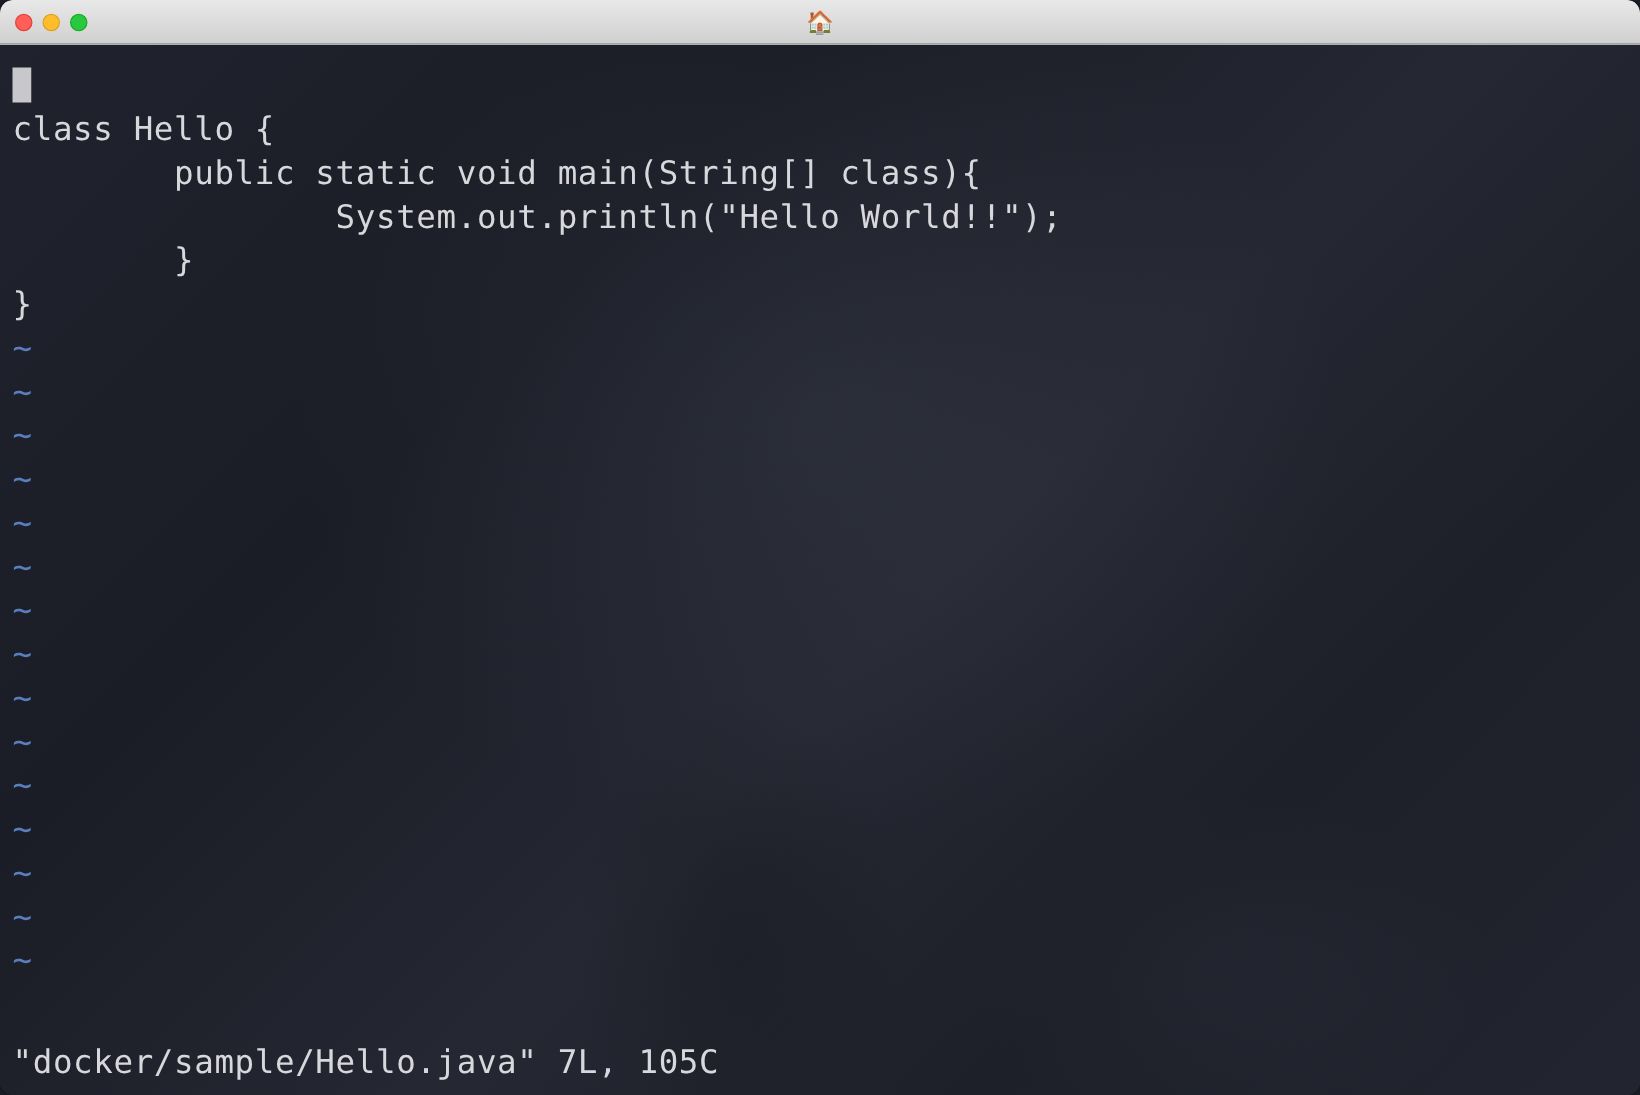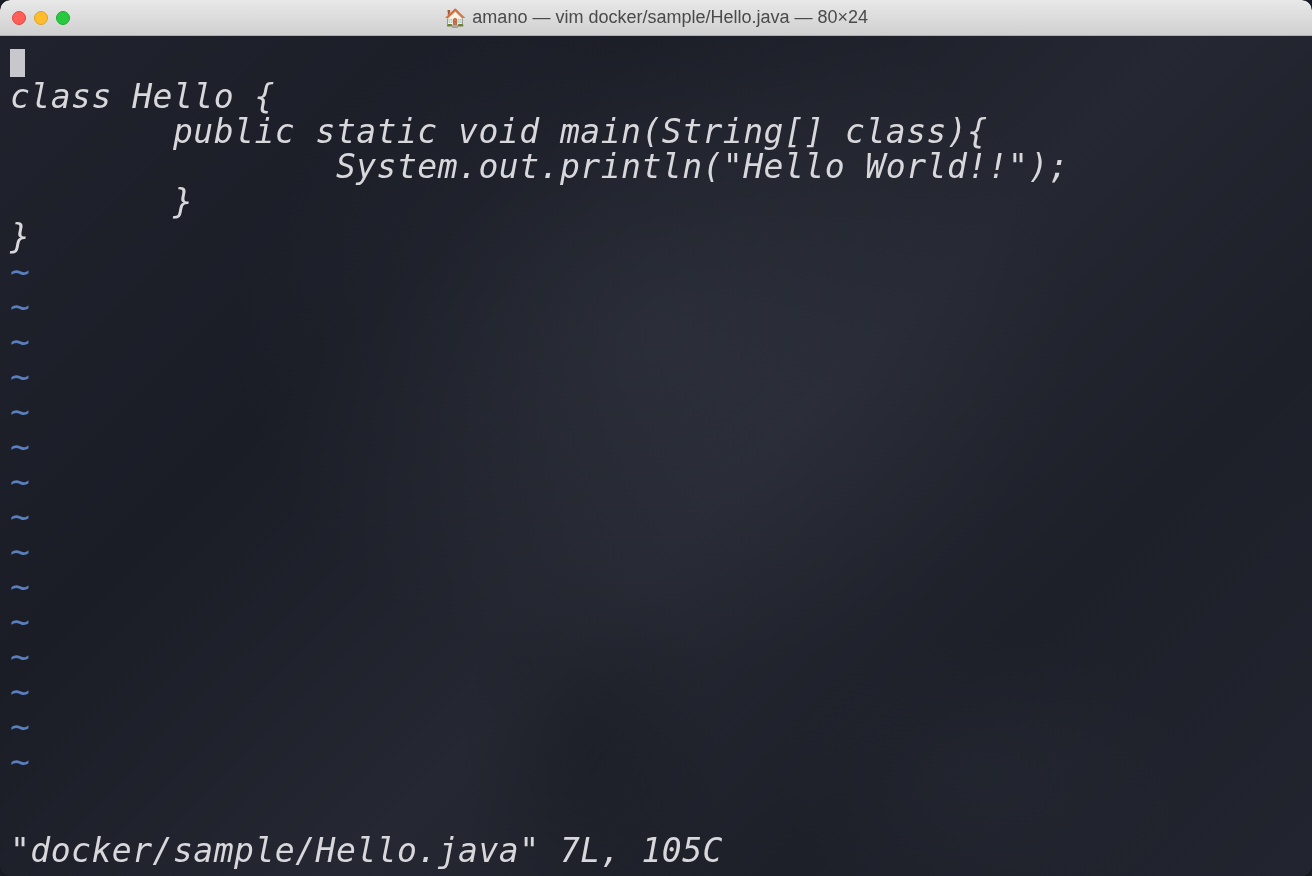--- a/index.html
+++ b/index.html
@@ -75,26 +75,25 @@
     }
     
     .home-icon {
       font-size: 18px;
     }
     
     .terminal-area {
       height: calc(876px - 36px);
       background: linear-gradient(135deg, #20232d 0%, #1a1d26 30%, #252832 55%, #1d2029 75%, #22252f 100%);
       position: relative;
-      padding: 6px 10px;
-      font-size: 33px;
+      padding: 16px 10px;
+      font-size: 26px;
       line-height: 35px;
       color: #d8d8dc;
       letter-spacing: 0.5px;
-      font-style: italic;
     }
     
     .terminal-area::before {
       content: "";
       position: absolute;
       inset: 0;
       background:
         radial-gradient(ellipse 600px 500px at 50% 35%, rgba(90,95,110,0.18), transparent 70%),
         radial-gradient(ellipse 200px 300px at 45% 85%, rgba(20,22,28,0.35), transparent 65%),
         radial-gradient(ellipse 300px 200px at 75% 88%, rgba(70,75,90,0.1), transparent 70%);
@@ -140,21 +139,20 @@
 <body>
 
 <div class="titlebar">
   <div class="traffic-lights">
     <div class="traffic-light close"></div>
     <div class="traffic-light minimize"></div>
     <div class="traffic-light zoom"></div>
   </div>
   <div class="title-container">
     <span class="home-icon">🏠</span>
-    <span class="title-text">amano — vim docker/sample/Hello.java — 80×24</span>
   </div>
 </div>
 
 <div class="terminal-area">
   <div><span class="cursor-block"></span></div>
   <div class="code-line">class Hello {</div>
   <div class="code-line"></div>
   <div class="code-line">        public static void main(String[] class){</div>
   <div class="code-line">                System.out.println("Hello World!!");</div>
   <div class="code-line">        }</div>

